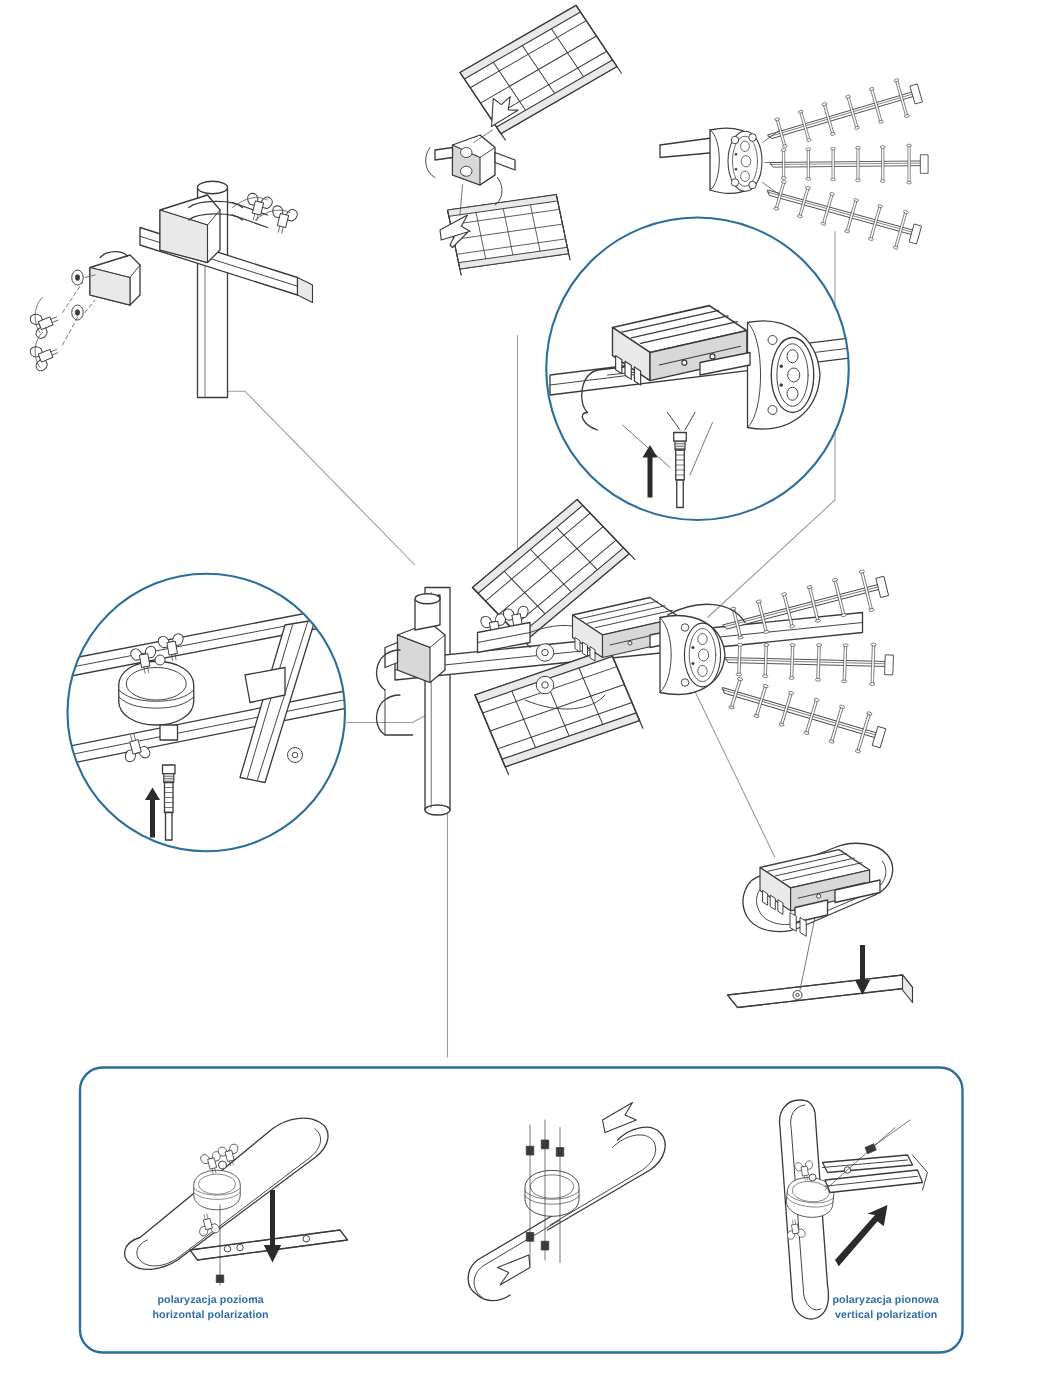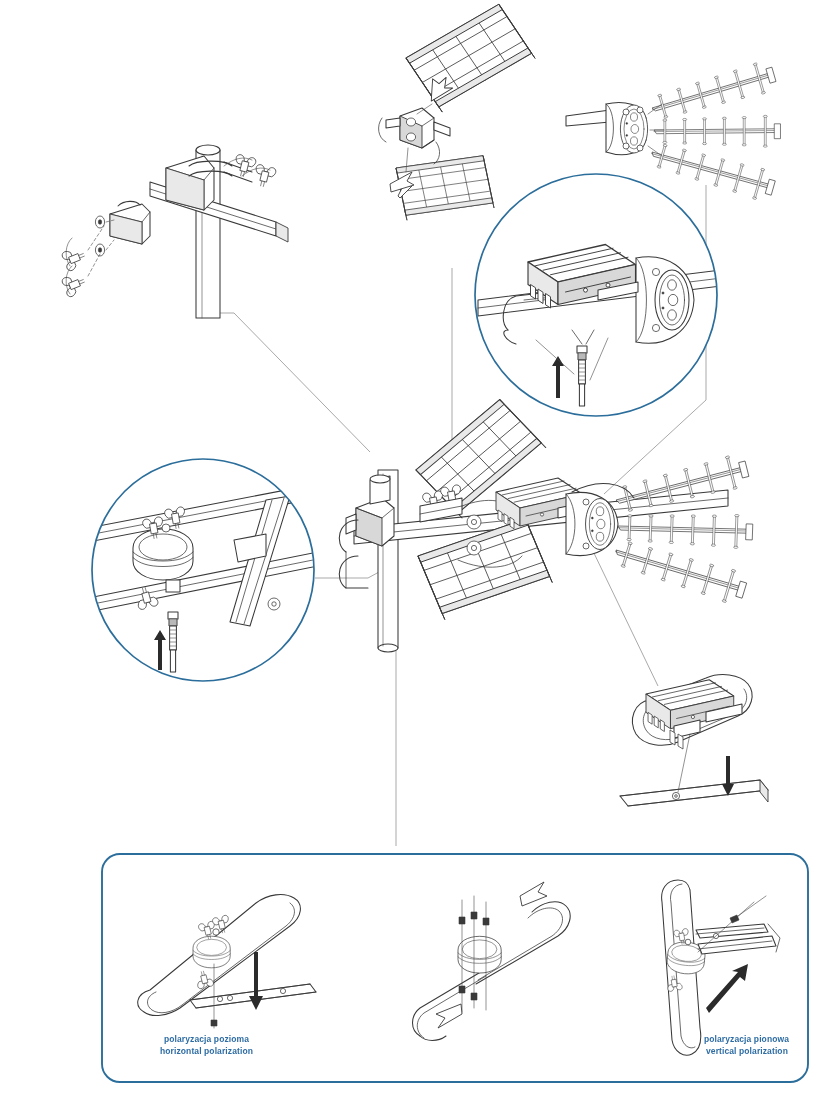--- a/index.html
+++ b/index.html
@@ -2,21 +2,21 @@
 <html><head>
 <meta charset="utf-8">
 <title>Antenna Assembly Diagram</title>
 <style>
   html,body{margin:0;padding:0;background:#ffffff;}
   body{
     width:834px;height:1100px;
     font-family:"Liberation Sans","DejaVu Sans",sans-serif;
     overflow:hidden;position:relative;
   }
-  #sheet{position:absolute;inset:0;width:670px;height:1100px;margin-left:38px;}
+  #sheet{position:absolute;inset:0;width:670px;height:1100px;}
   svg{display:block;}
   .lbl{
     font-family:"Liberation Sans","DejaVu Sans",sans-serif;
     font-size:8.5px;font-weight:bold;
     letter-spacing:.1px;
   }
 </style>
 </head>
 <body>
 

